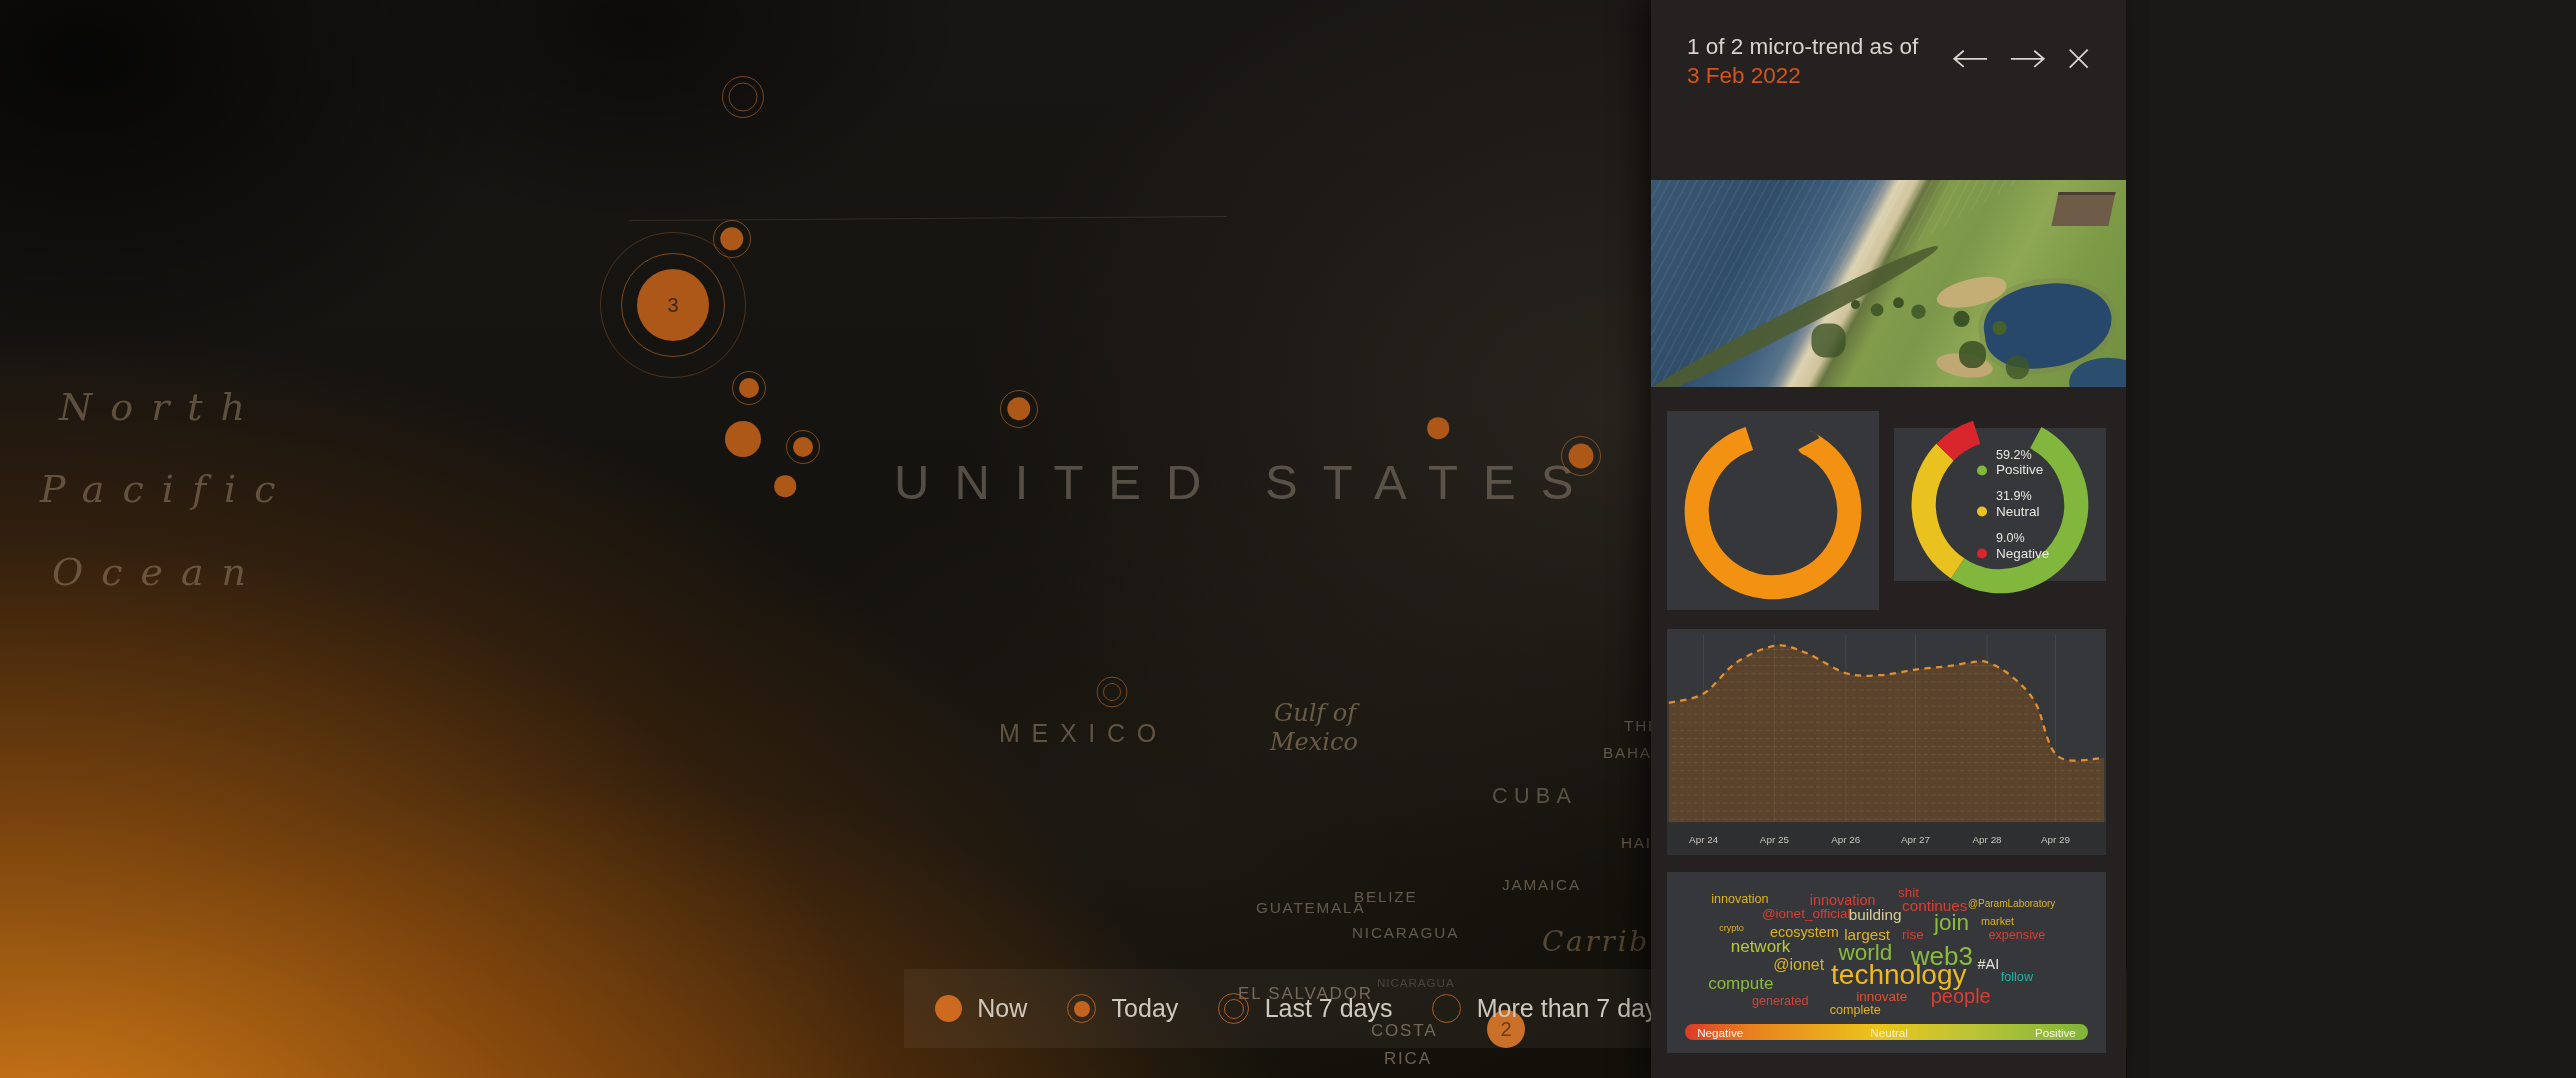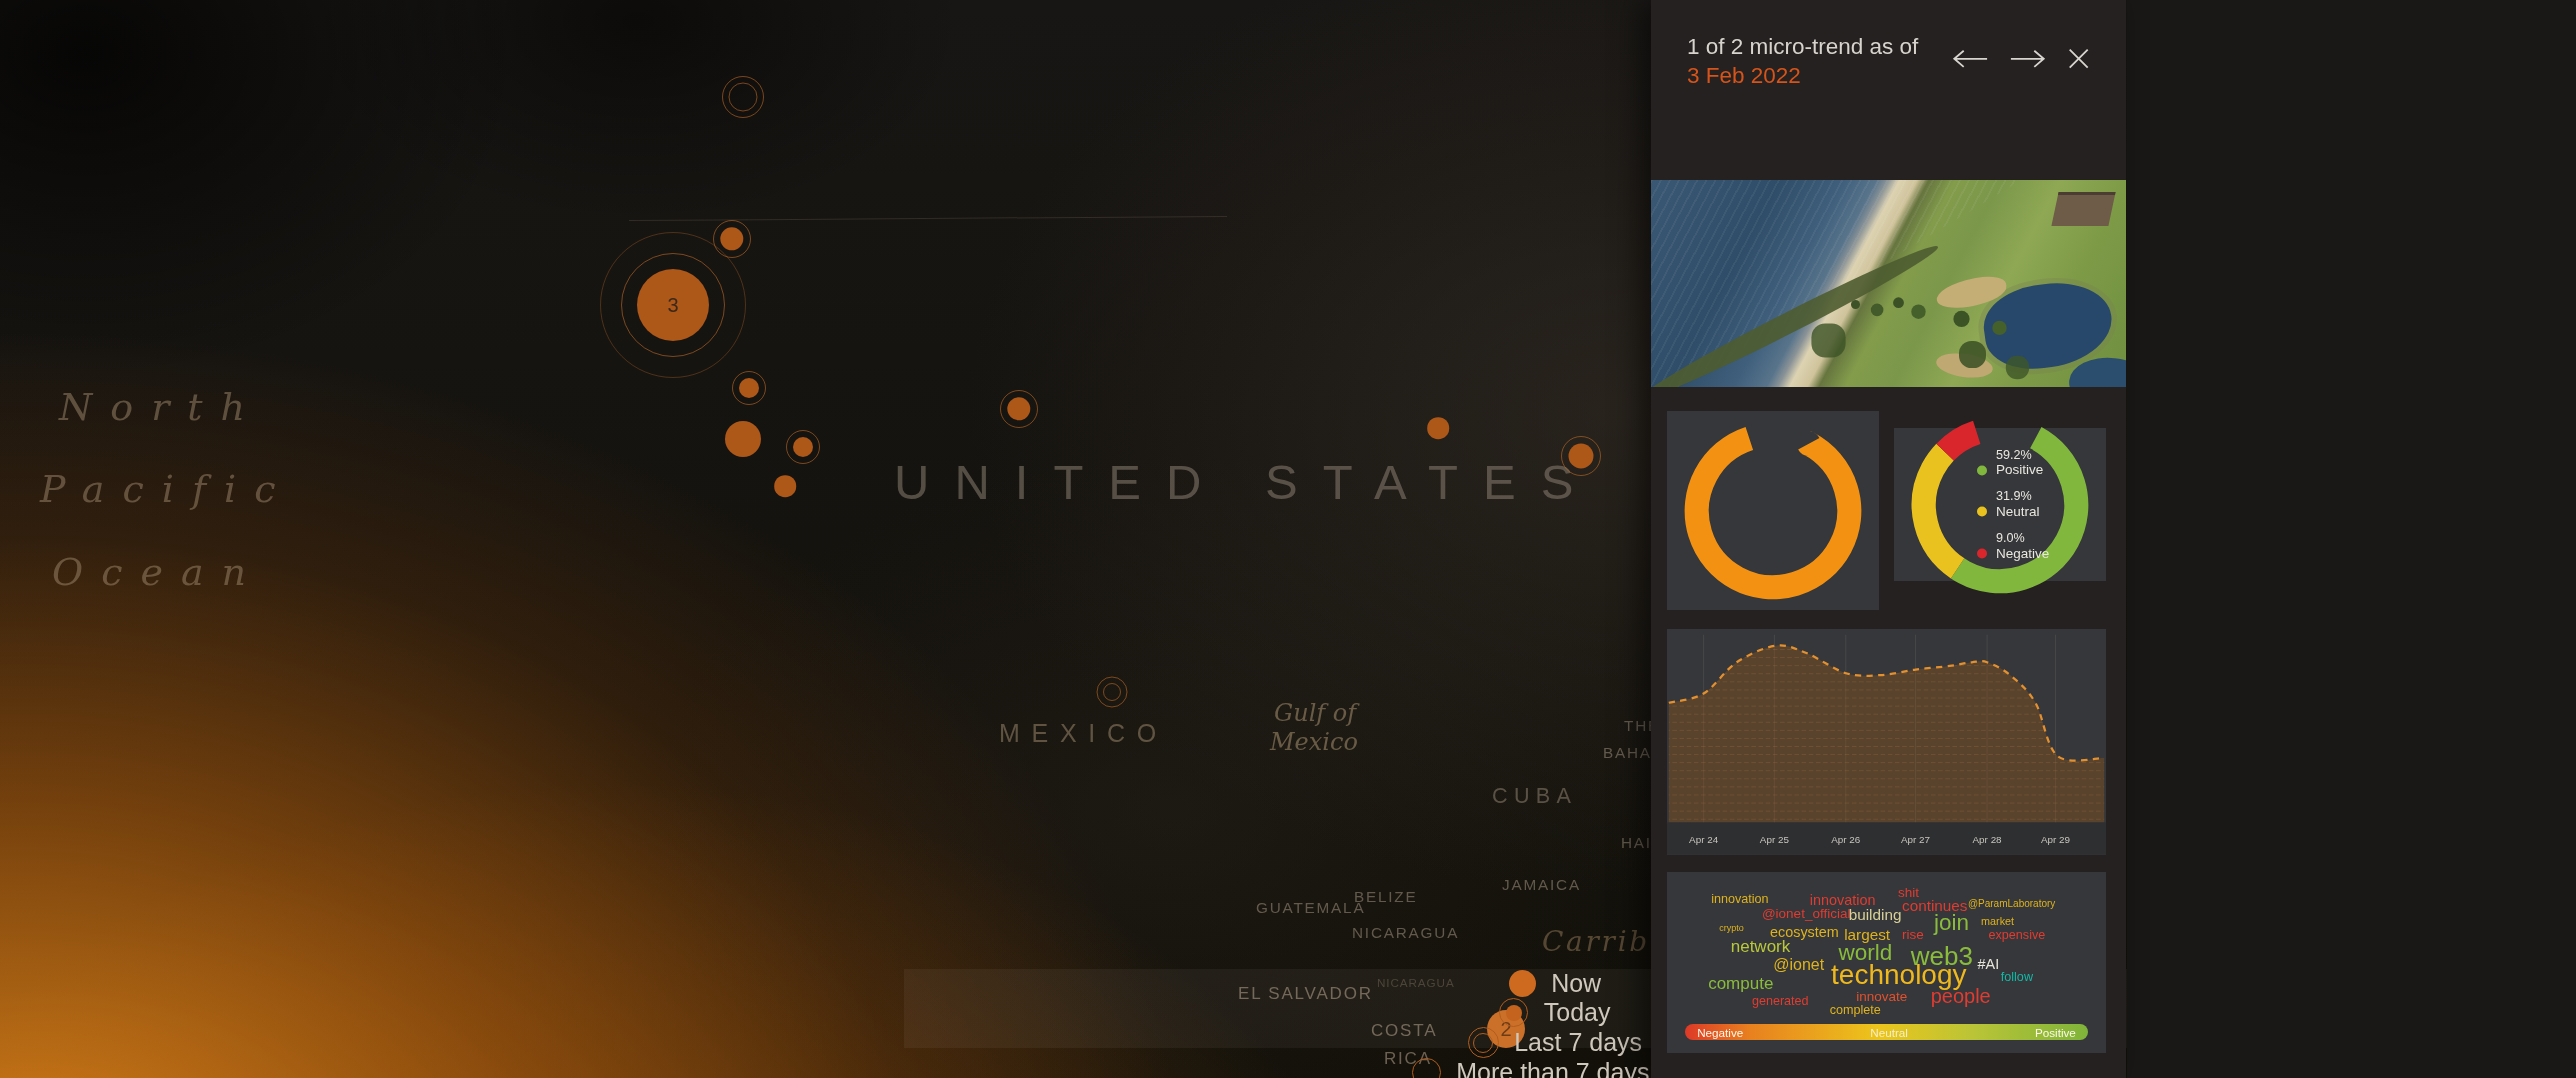--- a/index.html
+++ b/index.html
@@ -35,22 +35,22 @@
   .marker{position:absolute;width:0;height:0;}
   .marker>*{position:absolute;left:0;top:0;transform:translate(-50%,-50%);}
   .mfill{background:#ad5719;border-radius:50%;}
   .badge .mfill{background:#c96a1f;}
   .mring{border:0.9px solid rgba(205,115,40,.55);border-radius:50%;}
   .mring.r2{border-color:rgba(205,115,40,.3);}
   .mcount{color:rgba(48,36,24,.9);font-size:20px;line-height:1;}
   .badge .mcount{color:rgba(96,47,12,.95);}
 
   .map-legend{position:absolute;left:904px;top:969px;width:1240px;height:79px;
-    background:rgba(240,225,205,.06);display:flex;align-items:center;
-    padding-left:31px;flex-direction:column;}
+    background:rgba(240,225,205,.06);display:flex;
+    padding-left:31px;gap:40px;}
   .lg-item{display:flex;align-items:center;gap:15.3px;}
   .lg-label{font-size:25px;color:#cfc8bd;}
   .lm{border-radius:50%;box-sizing:border-box;flex:none;display:flex;align-items:center;justify-content:center;}
   .lm-solid{width:27px;height:27px;background:#cd6a1f;}
   .lm-dot-ring{width:29px;height:29px;border:1.8px solid #b25d1e;}
   .lm-dot-ring i{width:16px;height:16px;border-radius:50%;background:#c3631d;}
   .lm-double-ring{width:31px;height:31px;border:1.8px solid #b25d1e;}
   .lm-double-ring i{width:20px;height:20px;border-radius:50%;border:1.8px solid #b25d1e;box-sizing:border-box;}
   .lm-ring{width:29px;height:29px;border:1.8px solid #b25d1e;}
 

